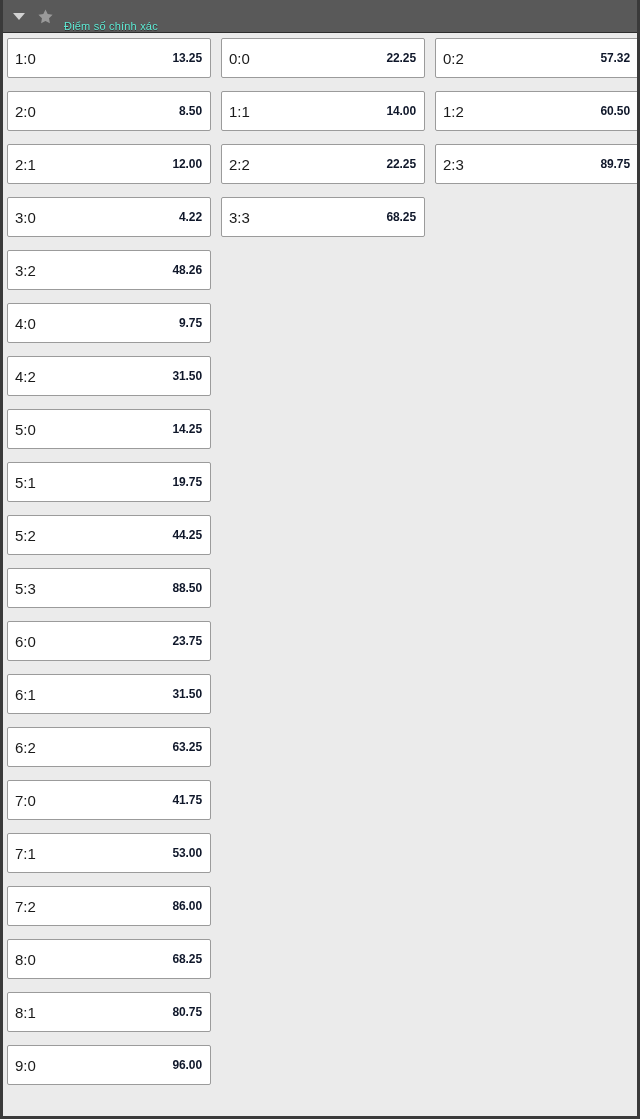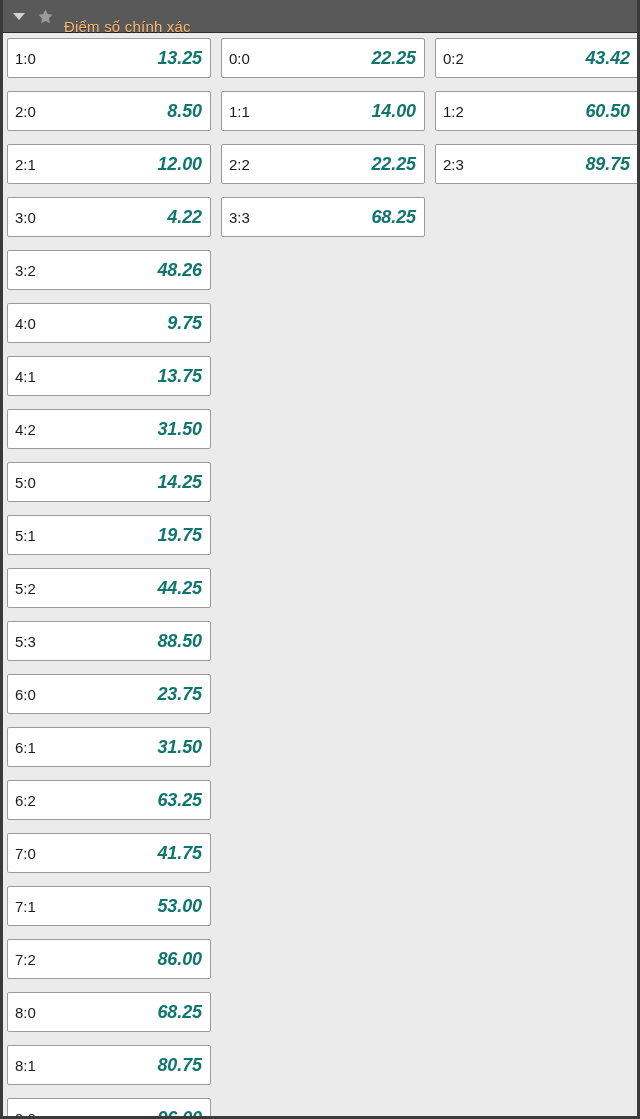--- a/index.html
+++ b/index.html
@@ -50,22 +50,22 @@
   .hdr-star {
     width: 17px;
     height: 17px;
     margin-right: 10px;
     flex: none;
     cursor: pointer;
     display: block;
   }
   .hdr-star svg { display: block; }
   #market-title {
-    color: #fdba74;
-    font-size: 15px;
+    color: #5eead4;
+    font-size: 11px;
     font-weight: normal;
     letter-spacing: 0.2px;
     white-space: nowrap;
     text-shadow: 0 1px 0 rgba(0,0,0,0.45);
     margin-top: 20px;
   }
   
   #odds-body {
     position: relative;
     padding: 5px 4px 0 4px;
@@ -94,25 +94,24 @@
     cursor: pointer;
     box-shadow: inset 0 1px 0 #ffffff;
   }
   .cell-score {
     font-size: 15px;
     color: #1a1a1a;
     font-weight: normal;
     letter-spacing: 0px;
   }
   .cell-odds {
-    font-size: 18px;
-    color: #0f766e;
+    font-size: 12px;
+    color: #0f172a;
     font-weight: bold;
     letter-spacing: -0.1px;
-    font-style: italic;
   }
 </style>
 </head>
 <body>
 
 <div id="panel">
 
   <div id="market-header">
     <div class="hdr-caret"></div>
     <span class="hdr-star">
@@ -143,24 +142,20 @@
         </div>
         <div class="odds-cell">
           <span class="cell-score">3:2</span>
           <span class="cell-odds">48.26</span>
         </div>
         <div class="odds-cell">
           <span class="cell-score">4:0</span>
           <span class="cell-odds">9.75</span>
         </div>
         <div class="odds-cell">
-          <span class="cell-score">4:1</span>
-          <span class="cell-odds">13.75</span>
-        </div>
-        <div class="odds-cell">
           <span class="cell-score">4:2</span>
           <span class="cell-odds">31.50</span>
         </div>
         <div class="odds-cell">
           <span class="cell-score">5:0</span>
           <span class="cell-odds">14.25</span>
         </div>
         <div class="odds-cell">
           <span class="cell-score">5:1</span>
           <span class="cell-odds">19.75</span>
@@ -224,21 +219,21 @@
           <span class="cell-odds">22.25</span>
         </div>
         <div class="odds-cell">
           <span class="cell-score">3:3</span>
           <span class="cell-odds">68.25</span>
         </div>
       </div>
       <div class="odds-column">
         <div class="odds-cell">
           <span class="cell-score">0:2</span>
-          <span class="cell-odds">43.42</span>
+          <span class="cell-odds">57.32</span>
         </div>
         <div class="odds-cell">
           <span class="cell-score">1:2</span>
           <span class="cell-odds">60.50</span>
         </div>
         <div class="odds-cell">
           <span class="cell-score">2:3</span>
           <span class="cell-odds">89.75</span>
         </div>
       </div>

